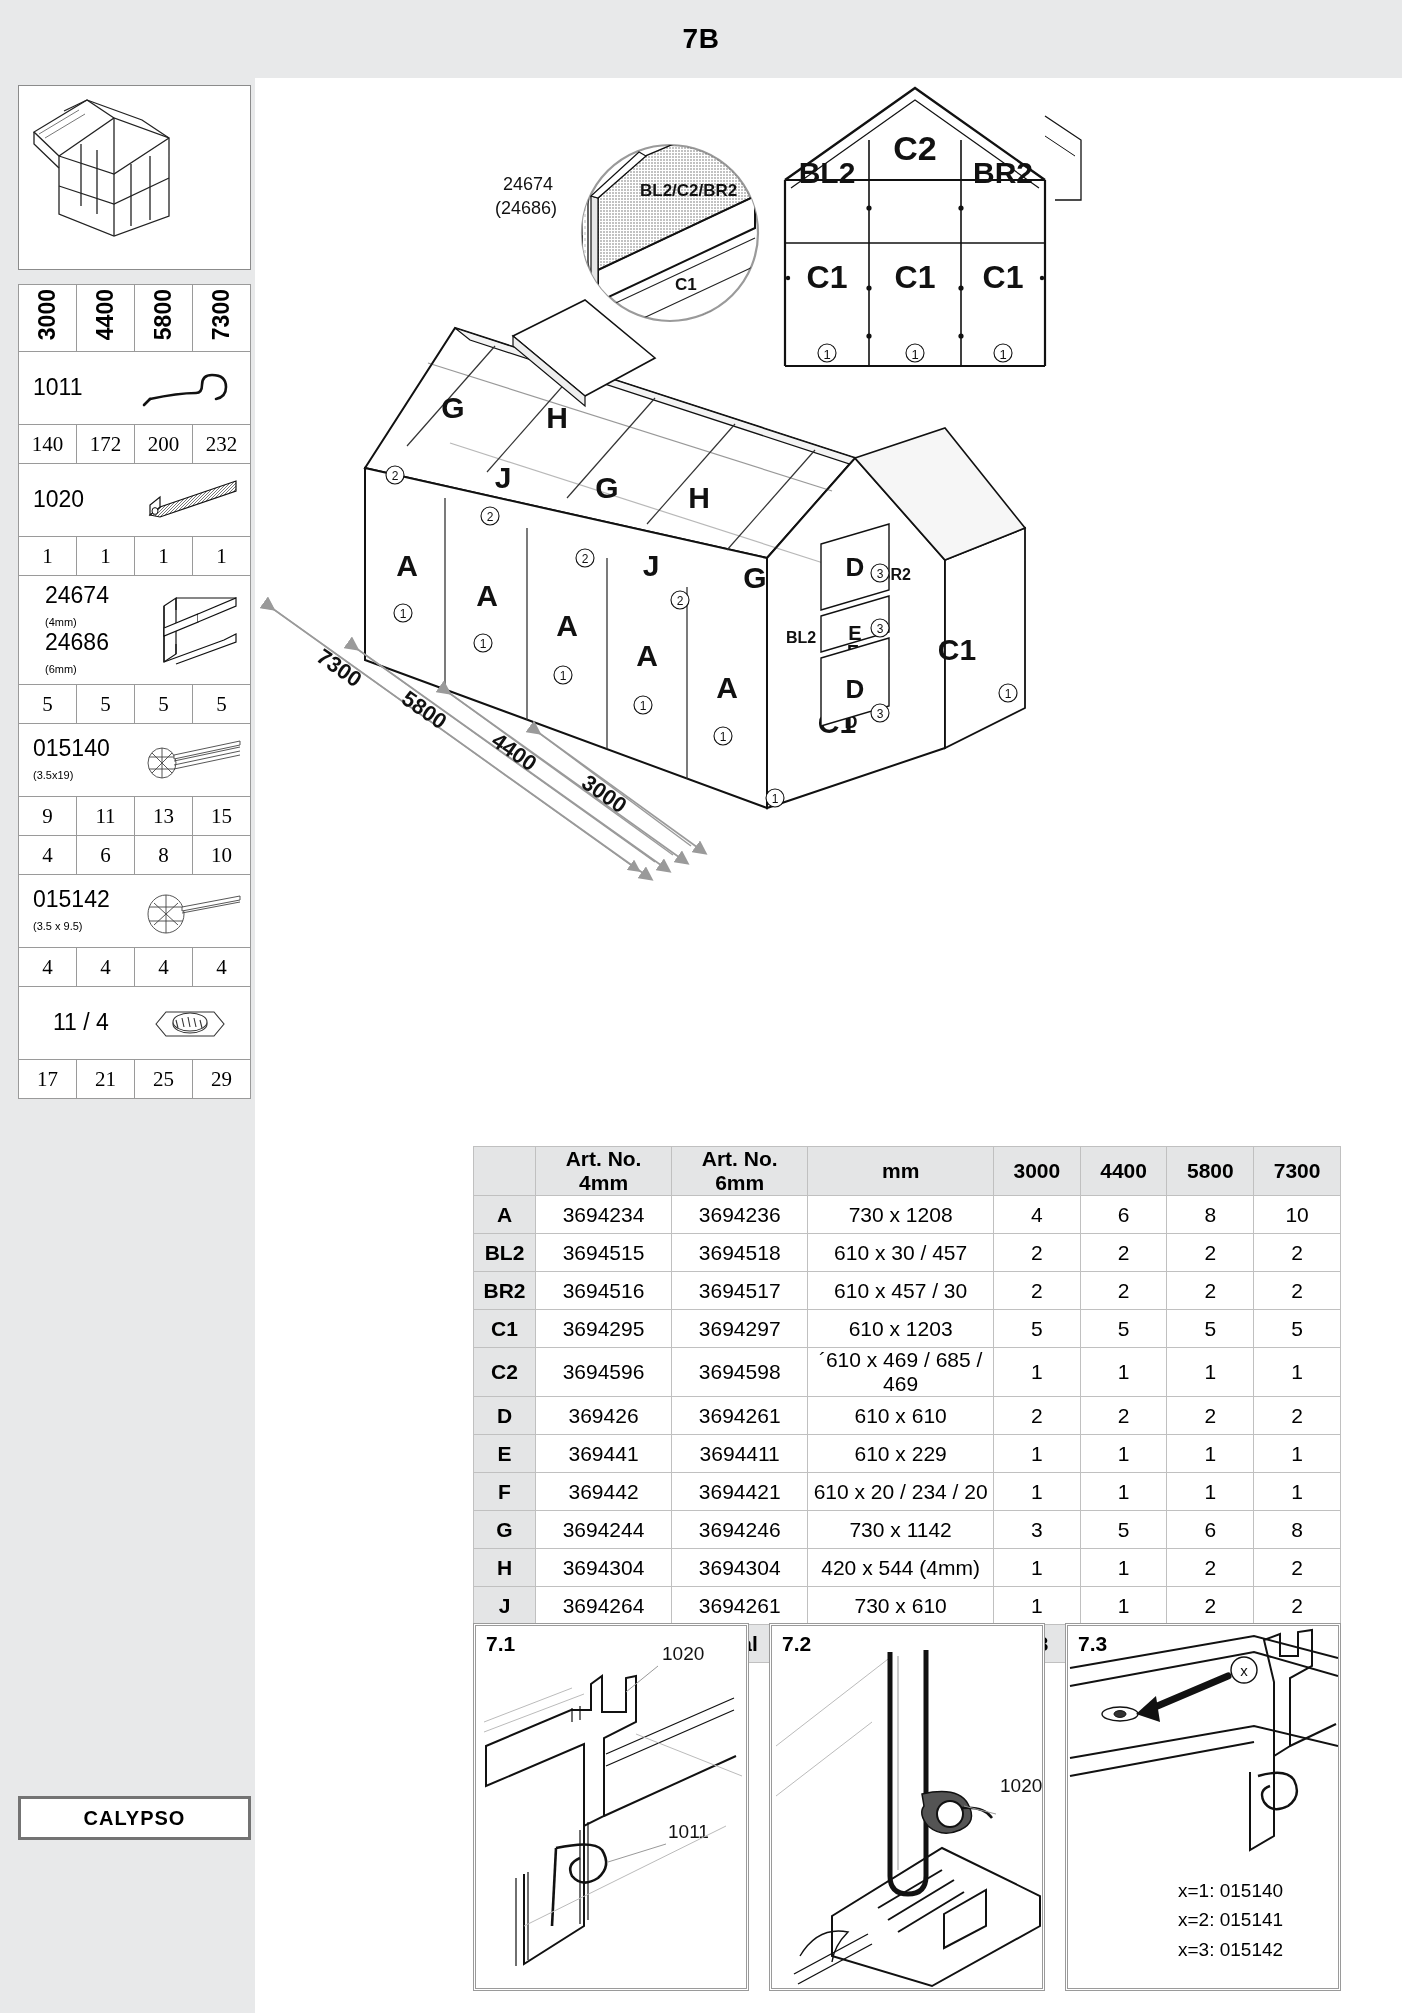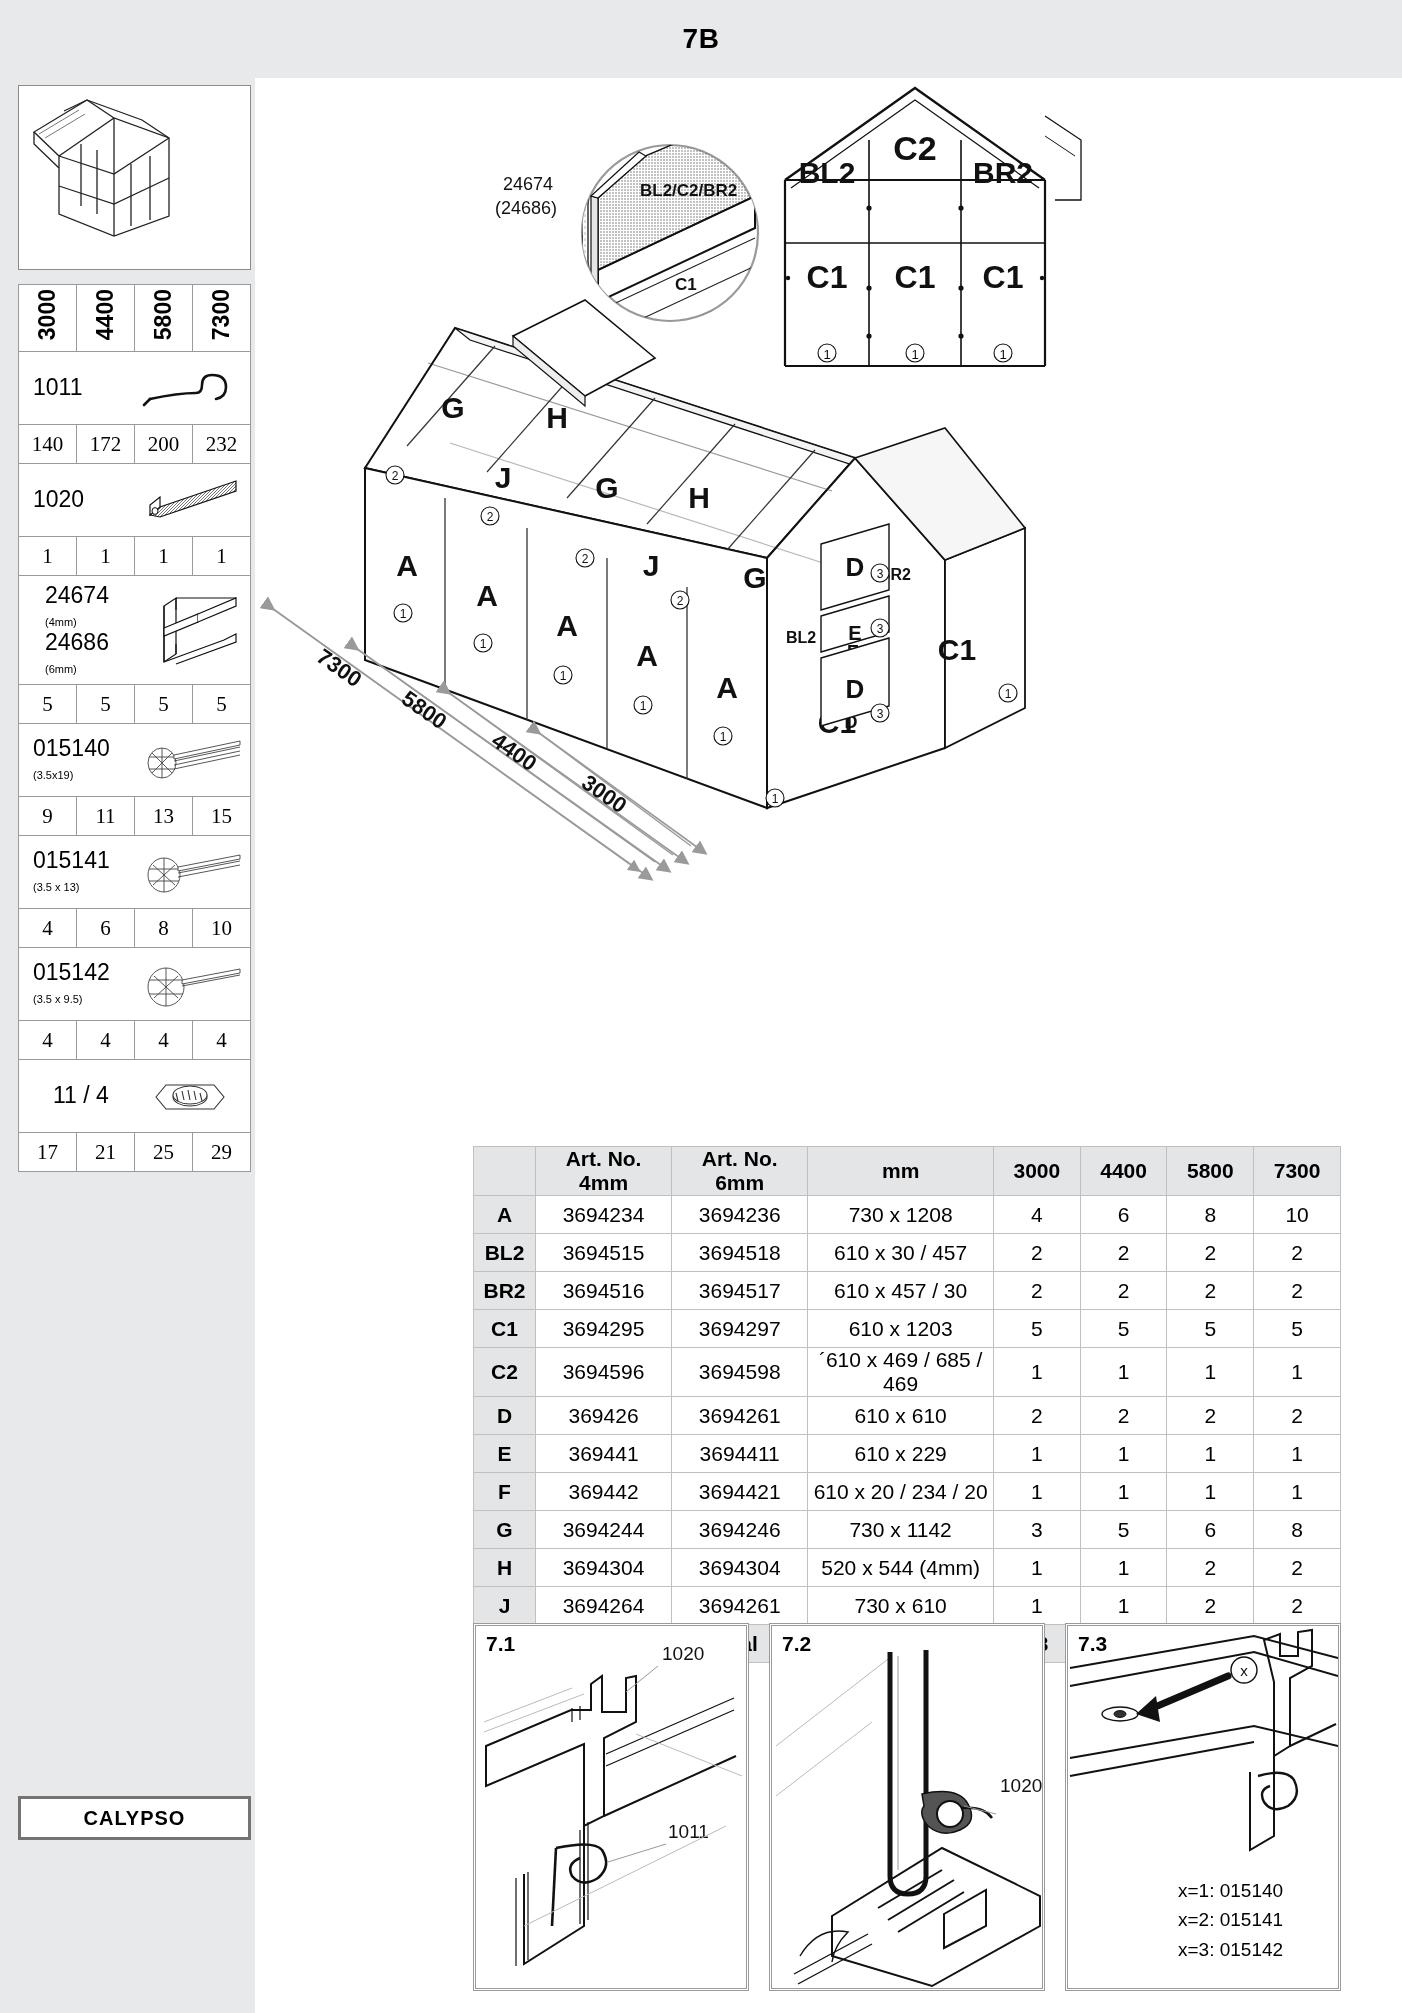--- a/index.html
+++ b/index.html
@@ -241,39 +241,20 @@
           </span>
         </td>
       </tr>
       <tr>
         <td class="num">9</td>
         <td class="num">11</td>
         <td class="num">13</td>
         <td class="num">15</td>
       </tr>
 
-      <tr>
-        <td class="partrow" colspan="4">
-          <span class="lbl">
-            <span class="big">015141</span><br>
-            <span class="sm">(3.5 x 13)</span>
-          </span>
-          <span class="art">
-            <svg width="104" height="58" viewBox="0 0 104 58">
-              <g fill="#fff" stroke="#444" stroke-width="0.9">
-                <ellipse cx="24" cy="32" rx="16" ry="17"></ellipse>
-                <path d="M9 26 L39 26 M9 38 L39 38 M24 15 L24 49"></path>
-                <path d="M13 22 L35 42 M35 22 L13 42"></path>
-                <path d="M38 24 L100 12 L100 16 L38 28 Z"></path>
-                <path d="M38 30 L100 18 M38 34 L100 22"></path>
-              </g>
-            </svg>
-          </span>
-        </td>
-      </tr>
       <tr>
         <td class="num">4</td>
         <td class="num">6</td>
         <td class="num">8</td>
         <td class="num">10</td>
       </tr>
 
       <tr>
         <td class="partrow" colspan="4">
           <span class="lbl">
@@ -637,21 +618,21 @@
             <td class="mm">730 x 1142</td>
             <td class="qty">3</td>
             <td class="qty">5</td>
             <td class="qty">6</td>
             <td class="qty">8</td>
           </tr>
           <tr>
             <td class="rowlbl">H</td>
             <td class="art">3694304</td>
             <td class="art">3694304</td>
-            <td class="mm">520 x 544 (4mm)</td>
+            <td class="mm">420 x 544 (4mm)</td>
             <td class="qty">1</td>
             <td class="qty">1</td>
             <td class="qty">2</td>
             <td class="qty">2</td>
           </tr>
           <tr>
             <td class="rowlbl">J</td>
             <td class="art">3694264</td>
             <td class="art">3694261</td>
             <td class="mm">730 x 610</td>

